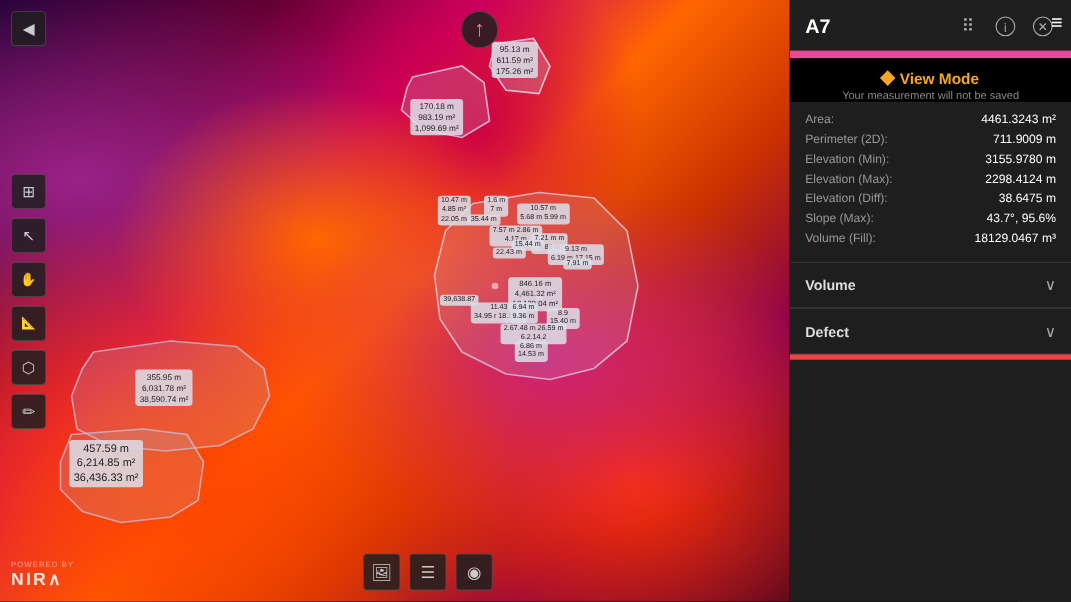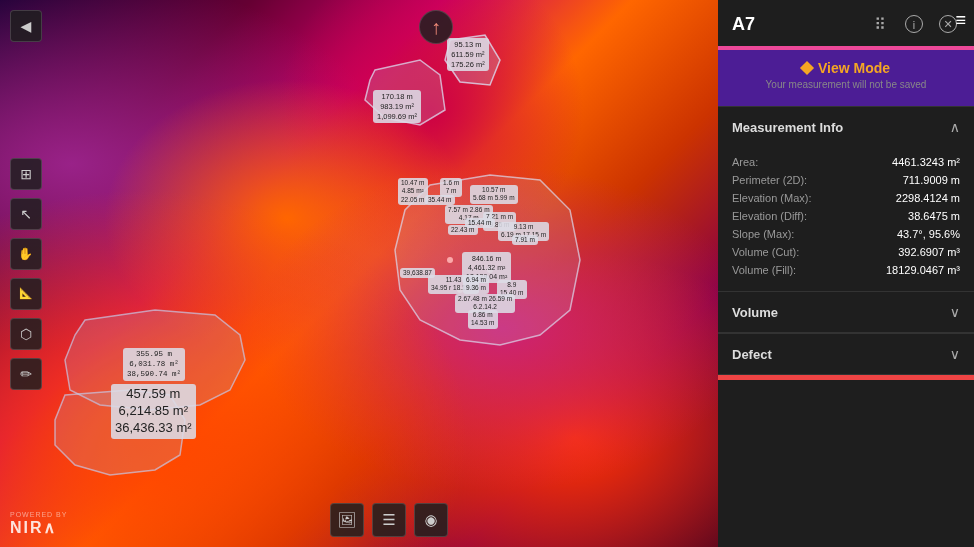--- a/index.html
+++ b/index.html
@@ -130,21 +130,21 @@
       z-index: 20;
       flex-shrink: 0;
     }
 
     
     .panel-header {
       display: flex;
       align-items: center;
       justify-content: space-between;
       padding: 12px 14px 10px;
-      border-bottom: 4px solid #ec4899;
+      border-bottom: 7px solid #ec4899;
     }
 
     .panel-title {
       color: #fff;
       font-size: 18px;
       font-weight: bold;
     }
 
     .panel-header-icons {
       display: flex;
@@ -168,22 +168,22 @@
       top: 10px;
       right: 8px;
       color: #fff;
       font-size: 18px;
       cursor: pointer;
       z-index: 25;
     }
 
     
     .view-mode-banner {
-      background: #4c1d95;
-      padding: 10px 14px 16px;
+      background: #000000;
+      padding: 10px 14px 0;
       text-align: center;
       border-bottom: 1px solid #333;
     }
 
     .view-mode-label {
       display: flex;
       align-items: center;
       justify-content: center;
       gap: 6px;
       color: #f5a623;
@@ -397,24 +397,24 @@
     <div class="map-label" style="top:280px; left:497px; font-size:6.5px; padding:1px 3px;">
       8.9<br>15.40 m
     </div>
     <div class="map-label" style="top:294px; left:455px; font-size:6.5px; padding:1px 3px;">
       2.67.48 m 26.59 m<br>6.2.14.2
     </div>
     <div class="map-label" style="top:310px; left:468px; font-size:6.5px; padding:1px 3px;">
       6.86 m<br>14.53 m
     </div>
 
-    <div class="map-label" style="top:348px; left:123px; font-size:7.5px;font-family:Liberation Mono, monospace;">
+    <div class="map-label" style="top:336px; left:123px; font-size:7.5px;">
       355.95 m<br>6,031.78 m²<br>38,590.74 m²
     </div>
-    <div class="map-label" style="top:384px; left:63px; font-size:13px;margin-left:48px;">
+    <div class="map-label" style="top:400px; left:63px; font-size:10px;">
       457.59 m<br>6,214.85 m²<br>36,436.33 m²
     </div>
 
     <div class="back-btn">
       <span>◀</span>
     </div>
 
     <div class="left-toolbar">
       <div class="toolbar-btn">
         <span>⊞</span>
@@ -481,49 +481,45 @@
     </div>
 
     <div class="view-mode-banner">
       <div class="view-mode-label">
         <span class="view-mode-diamond"></span>
         <span>View Mode</span>
       </div>
       <div class="view-mode-sub">Your measurement will not be saved</div>
     </div>
 
-    <div class="section-header expanded">
-      <span class="section-title">Measurement Info</span>
-      <span class="chevron">∧</span>
-    </div>
 
     <div class="measurement-table">
       <div class="measurement-row">
         <span class="measurement-key">Area:</span>
         <span class="measurement-val">4461.3243 m²</span>
       </div>
       <div class="measurement-row">
         <span class="measurement-key">Perimeter (2D):</span>
         <span class="measurement-val">711.9009 m</span>
       </div>
       <div class="measurement-row">
+        <span class="measurement-key">Elevation (Min):</span>
+        <span class="measurement-val">3155.9780 m</span>
+      </div>
+      <div class="measurement-row">
         <span class="measurement-key">Elevation (Max):</span>
         <span class="measurement-val">2298.4124 m</span>
       </div>
       <div class="measurement-row">
         <span class="measurement-key">Elevation (Diff):</span>
         <span class="measurement-val">38.6475 m</span>
       </div>
       <div class="measurement-row">
         <span class="measurement-key">Slope (Max):</span>
         <span class="measurement-val">43.7°, 95.6%</span>
-      </div>
-      <div class="measurement-row">
-        <span class="measurement-key">Volume (Cut):</span>
-        <span class="measurement-val">392.6907 m³</span>
       </div>
       <div class="measurement-row">
         <span class="measurement-key">Volume (Fill):</span>
         <span class="measurement-val">18129.0467 m³</span>
       </div>
     </div>
 
     <div class="volume-section">
       <div class="section-header">
         <span class="section-title">Volume</span>

